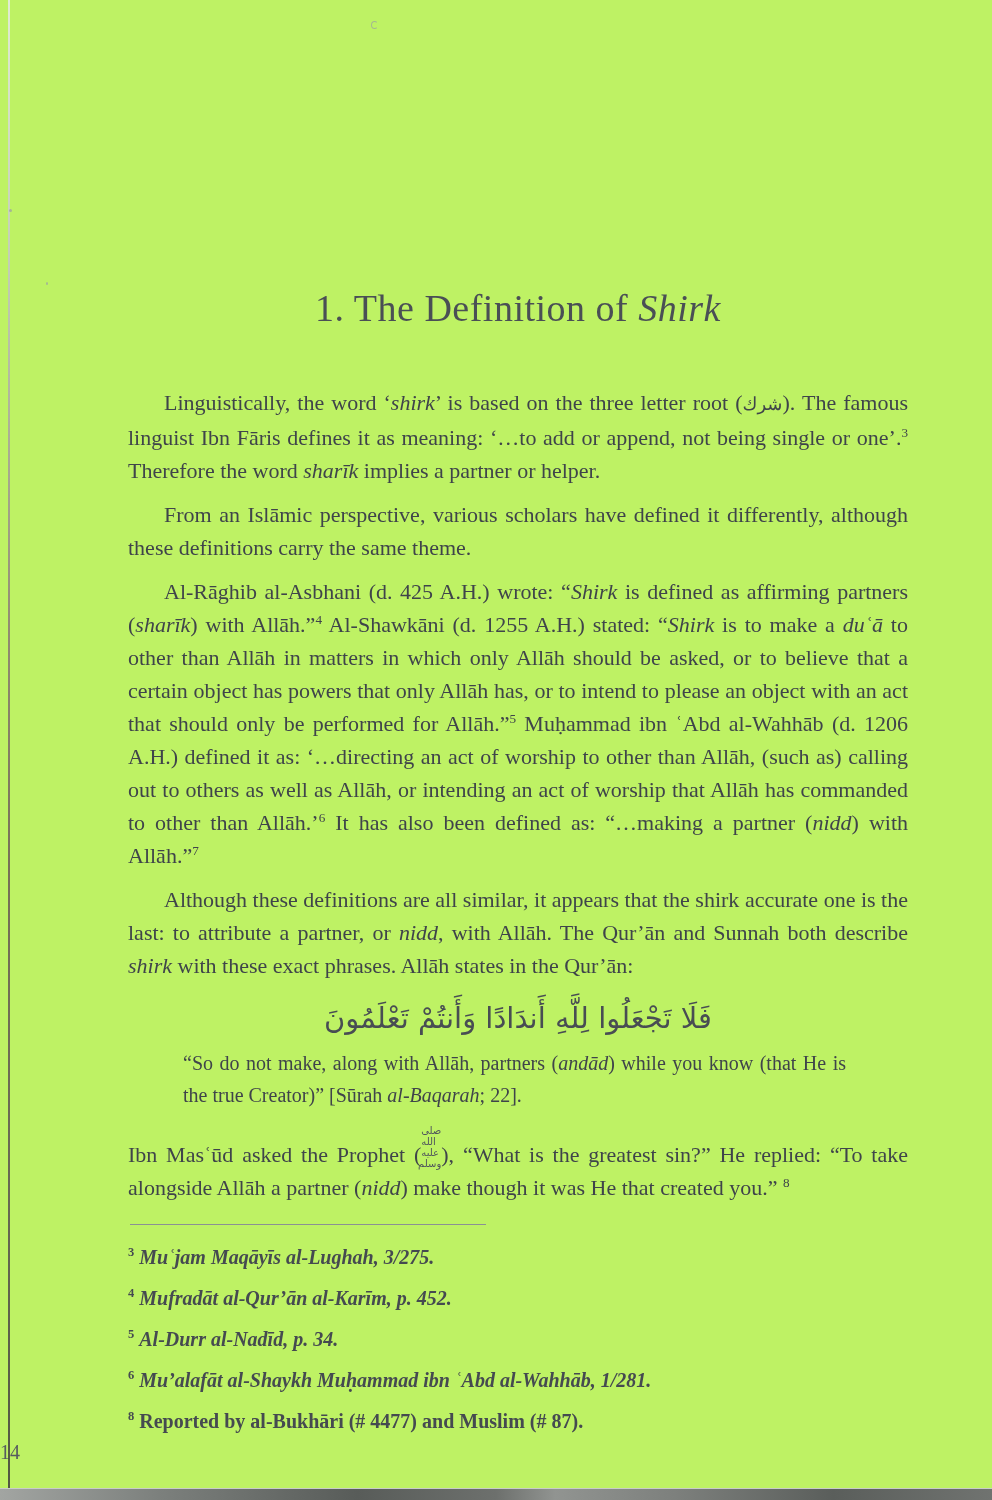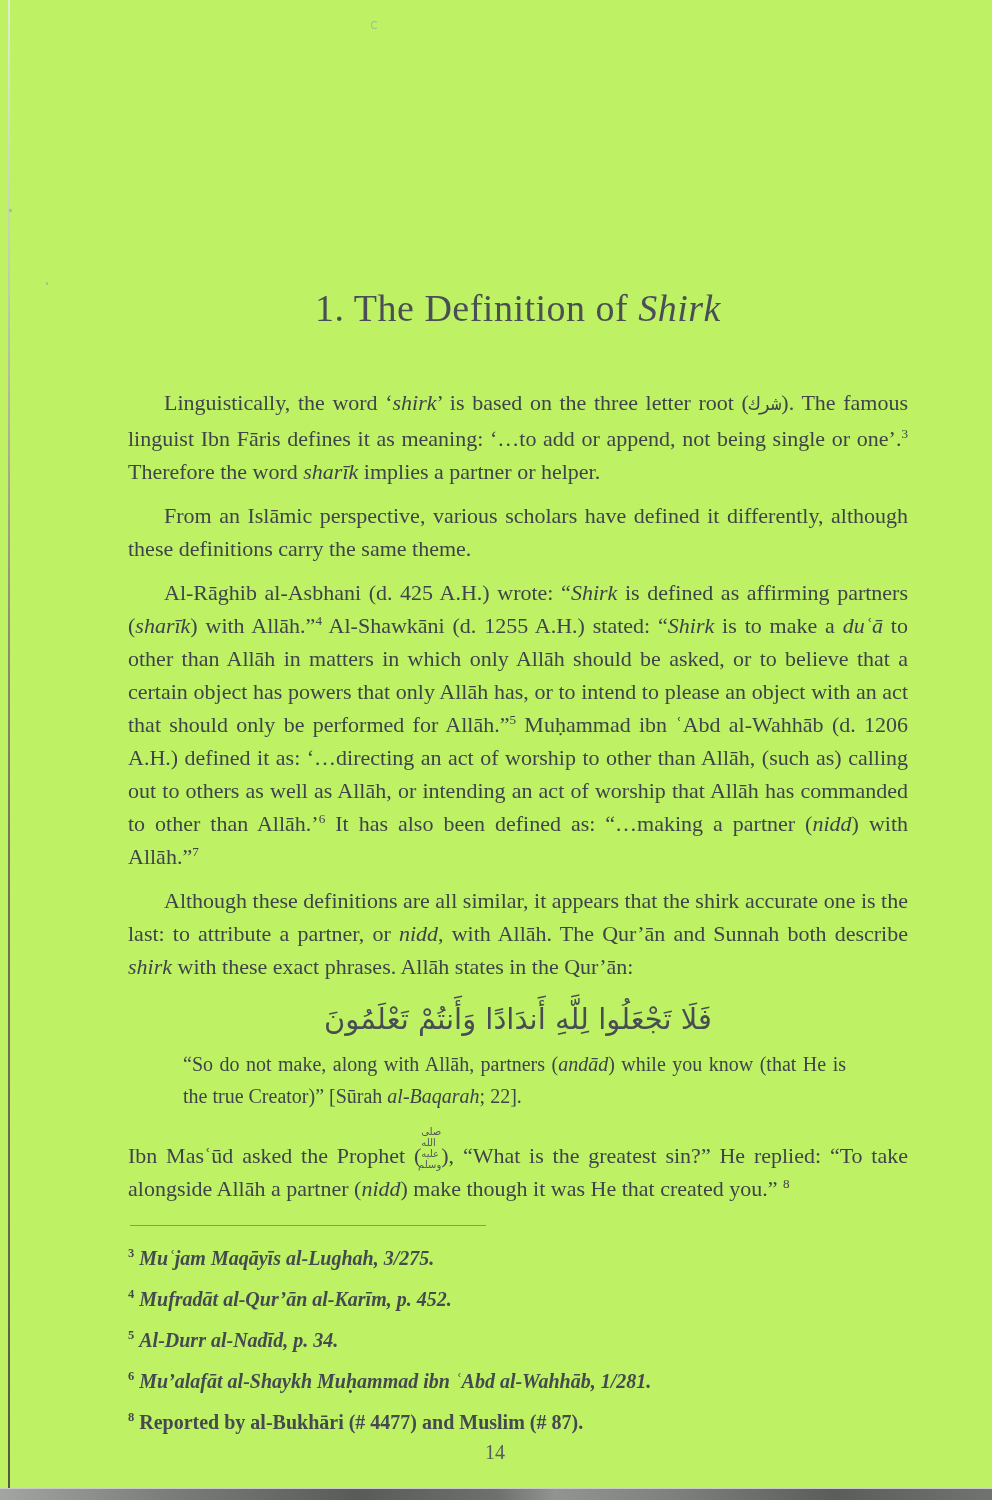--- a/index.html
+++ b/index.html
@@ -46,21 +46,21 @@
   }
   p.block-quote{
     margin:2px 62px 14px 55px;
     font-size:20px;
     line-height:32px;
     text-align:justify;
   }
   .it{font-style:italic;}
   .sup{font-size:.60em;vertical-align:super;line-height:0;}
   .ar{
-    font-family:Liberation Mono, monospace;
+    font-family:Liberation Sans, sans-serif;
     font-size:.82em;
     direction:rtl;unicode-bidi:isolate;margin-top:12px;
   }
   .hon{
     display:inline-block;
     font-family:"DejaVu Sans",sans-serif;
     font-size:10px;
     line-height:1.1;
     width:20px;
     text-align:left;
@@ -84,21 +84,20 @@
   .footnote .marker{
     font-size:12.5px;
     vertical-align:super;
     line-height:0;
     margin-right:5px;
   }
   .page-number{
     position:absolute;
     left:0;right:2px;
     bottom:36px;
-    text-align:center;
     font-size:20px;
     color:#575b60;
   }
   
   .scan-edge-left{
     position:absolute;left:8px;top:0;bottom:0;width:2px;
     background:linear-gradient(180deg,#e6ebe6 0%,#c2c7c2 18%,#8a7a74 42%,#6b5a55 58%,#585150 80%,#3e3c3b 100%);
     opacity:.85;
   }
   .scan-bottom-bar{

